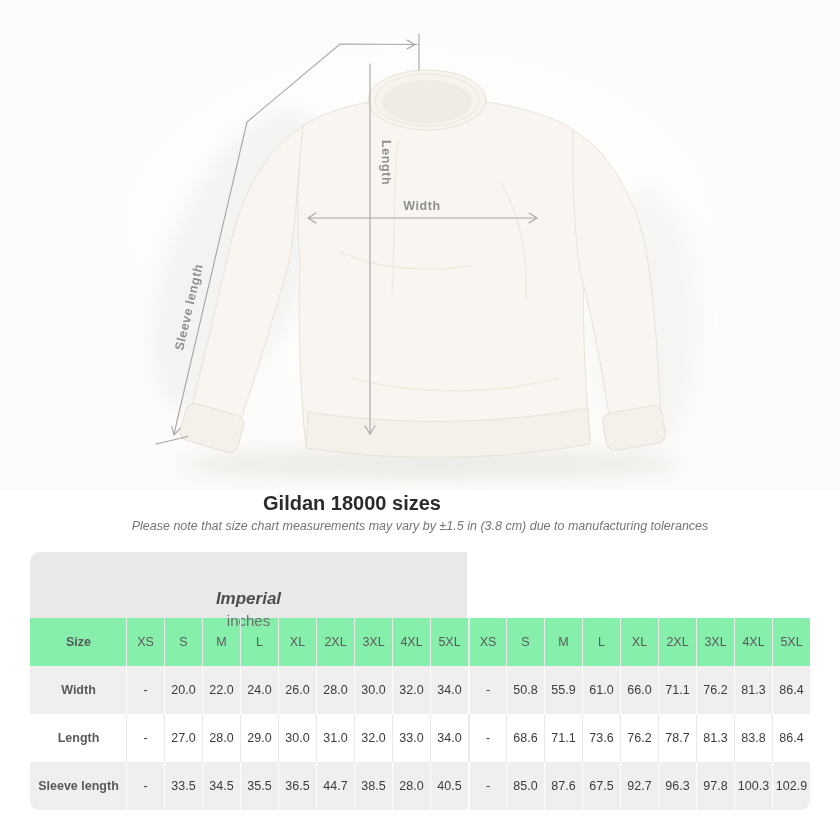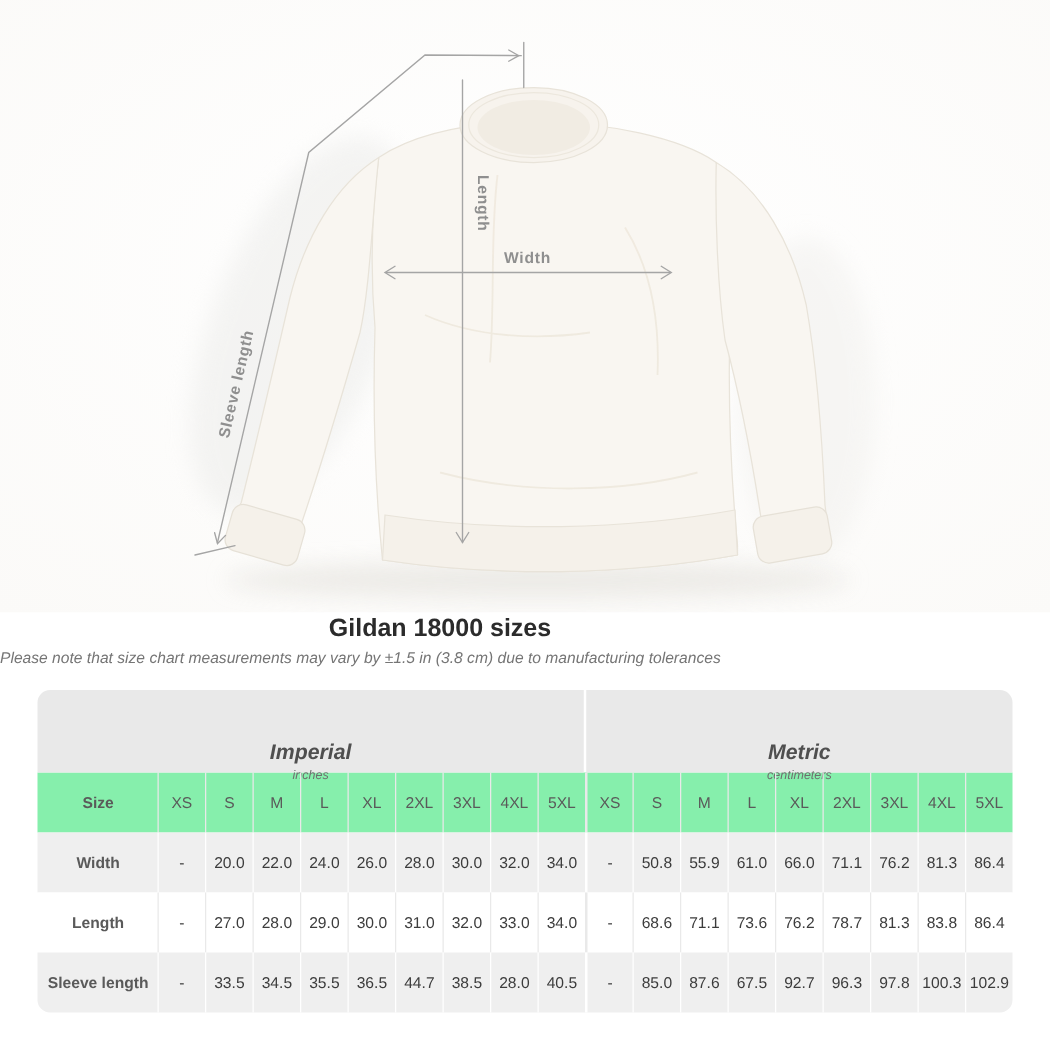--- a/index.html
+++ b/index.html
@@ -9,34 +9,34 @@
   }
   
   .photo{position:absolute;top:0;left:0;width:840px;height:490px;}
   .dim-label{fill:#8f8f8f;font-size:12.5px;font-weight:bold;letter-spacing:.6px;}
   
   .title{
     position:absolute;top:492px;left:0;width:704px;text-align:center;
     font-size:20px;font-weight:bold;color:#2b2b2b;
   }
   .subtitle{
-    position:absolute;top:519px;left:0;width:840px;
+    position:absolute;top:519px;left:0;width:840px;text-align:center;
     font-size:12.5px;font-style:italic;color:#757575;
   }
   
   .size-table{position:absolute;left:30px;top:552px;width:780px;}
   .group-row{display:grid;grid-template-columns:437px 341px;gap:2px;}
   .group{
     background:#e9e9e9;height:66px;display:flex;flex-direction:column;
     align-items:center;justify-content:center;gap:3px;
   }
   .group.imperial{border-radius:10px 0 0 0;}
   .group.metric{border-radius:0 10px 0 0;}
   .g-label{font-size:17px;font-weight:bold;font-style:italic;color:#4f4f4f;margin-top:48px;}
-  .g-sub{font-size:10px;font-style:italic;color:#6e6e6e;}
+  .g-sub{font-size:15px;color:#6e6e6e;}
   .thead-row,.trow{display:grid;grid-template-columns:96px repeat(18,38px);}
   .cell{
     height:48px;display:flex;align-items:center;justify-content:center;
     font-size:12.5px;color:#3c3c3c;border-left:1px solid transparent;
   }
   .thead-row{background:#86efac;}
   .thead-row .cell{font-weight:normal;color:#5a5a5a;border-left-color:#e9e9e9;}
   .row-gray{background:#efefef;}
   .row-gray .cell{border-left-color:#ffffff;}
   .row-white{background:#ffffff;}
@@ -125,24 +125,20 @@
 </svg>
 
 <div class="title">Gildan 18000 sizes</div>
 <div class="subtitle">Please note that size chart measurements may vary by ±1.5 in (3.8 cm) due to manufacturing tolerances</div>
 
 <div class="size-table">
   <div class="group-row">
     <div class="group imperial">
       <div class="g-label">Imperial</div>
       <div class="g-sub">inches</div>
-    </div>
-    <div class="group metric">
-      <div class="g-label">Metric</div>
-      <div class="g-sub">centimeters</div>
     </div>
   </div>
   <div class="thead-row">
       <div class="cell label-col">Size</div>
       <div class="cell">XS</div>
       <div class="cell">S</div>
       <div class="cell">M</div>
       <div class="cell">L</div>
       <div class="cell">XL</div>
       <div class="cell">2XL</div>

